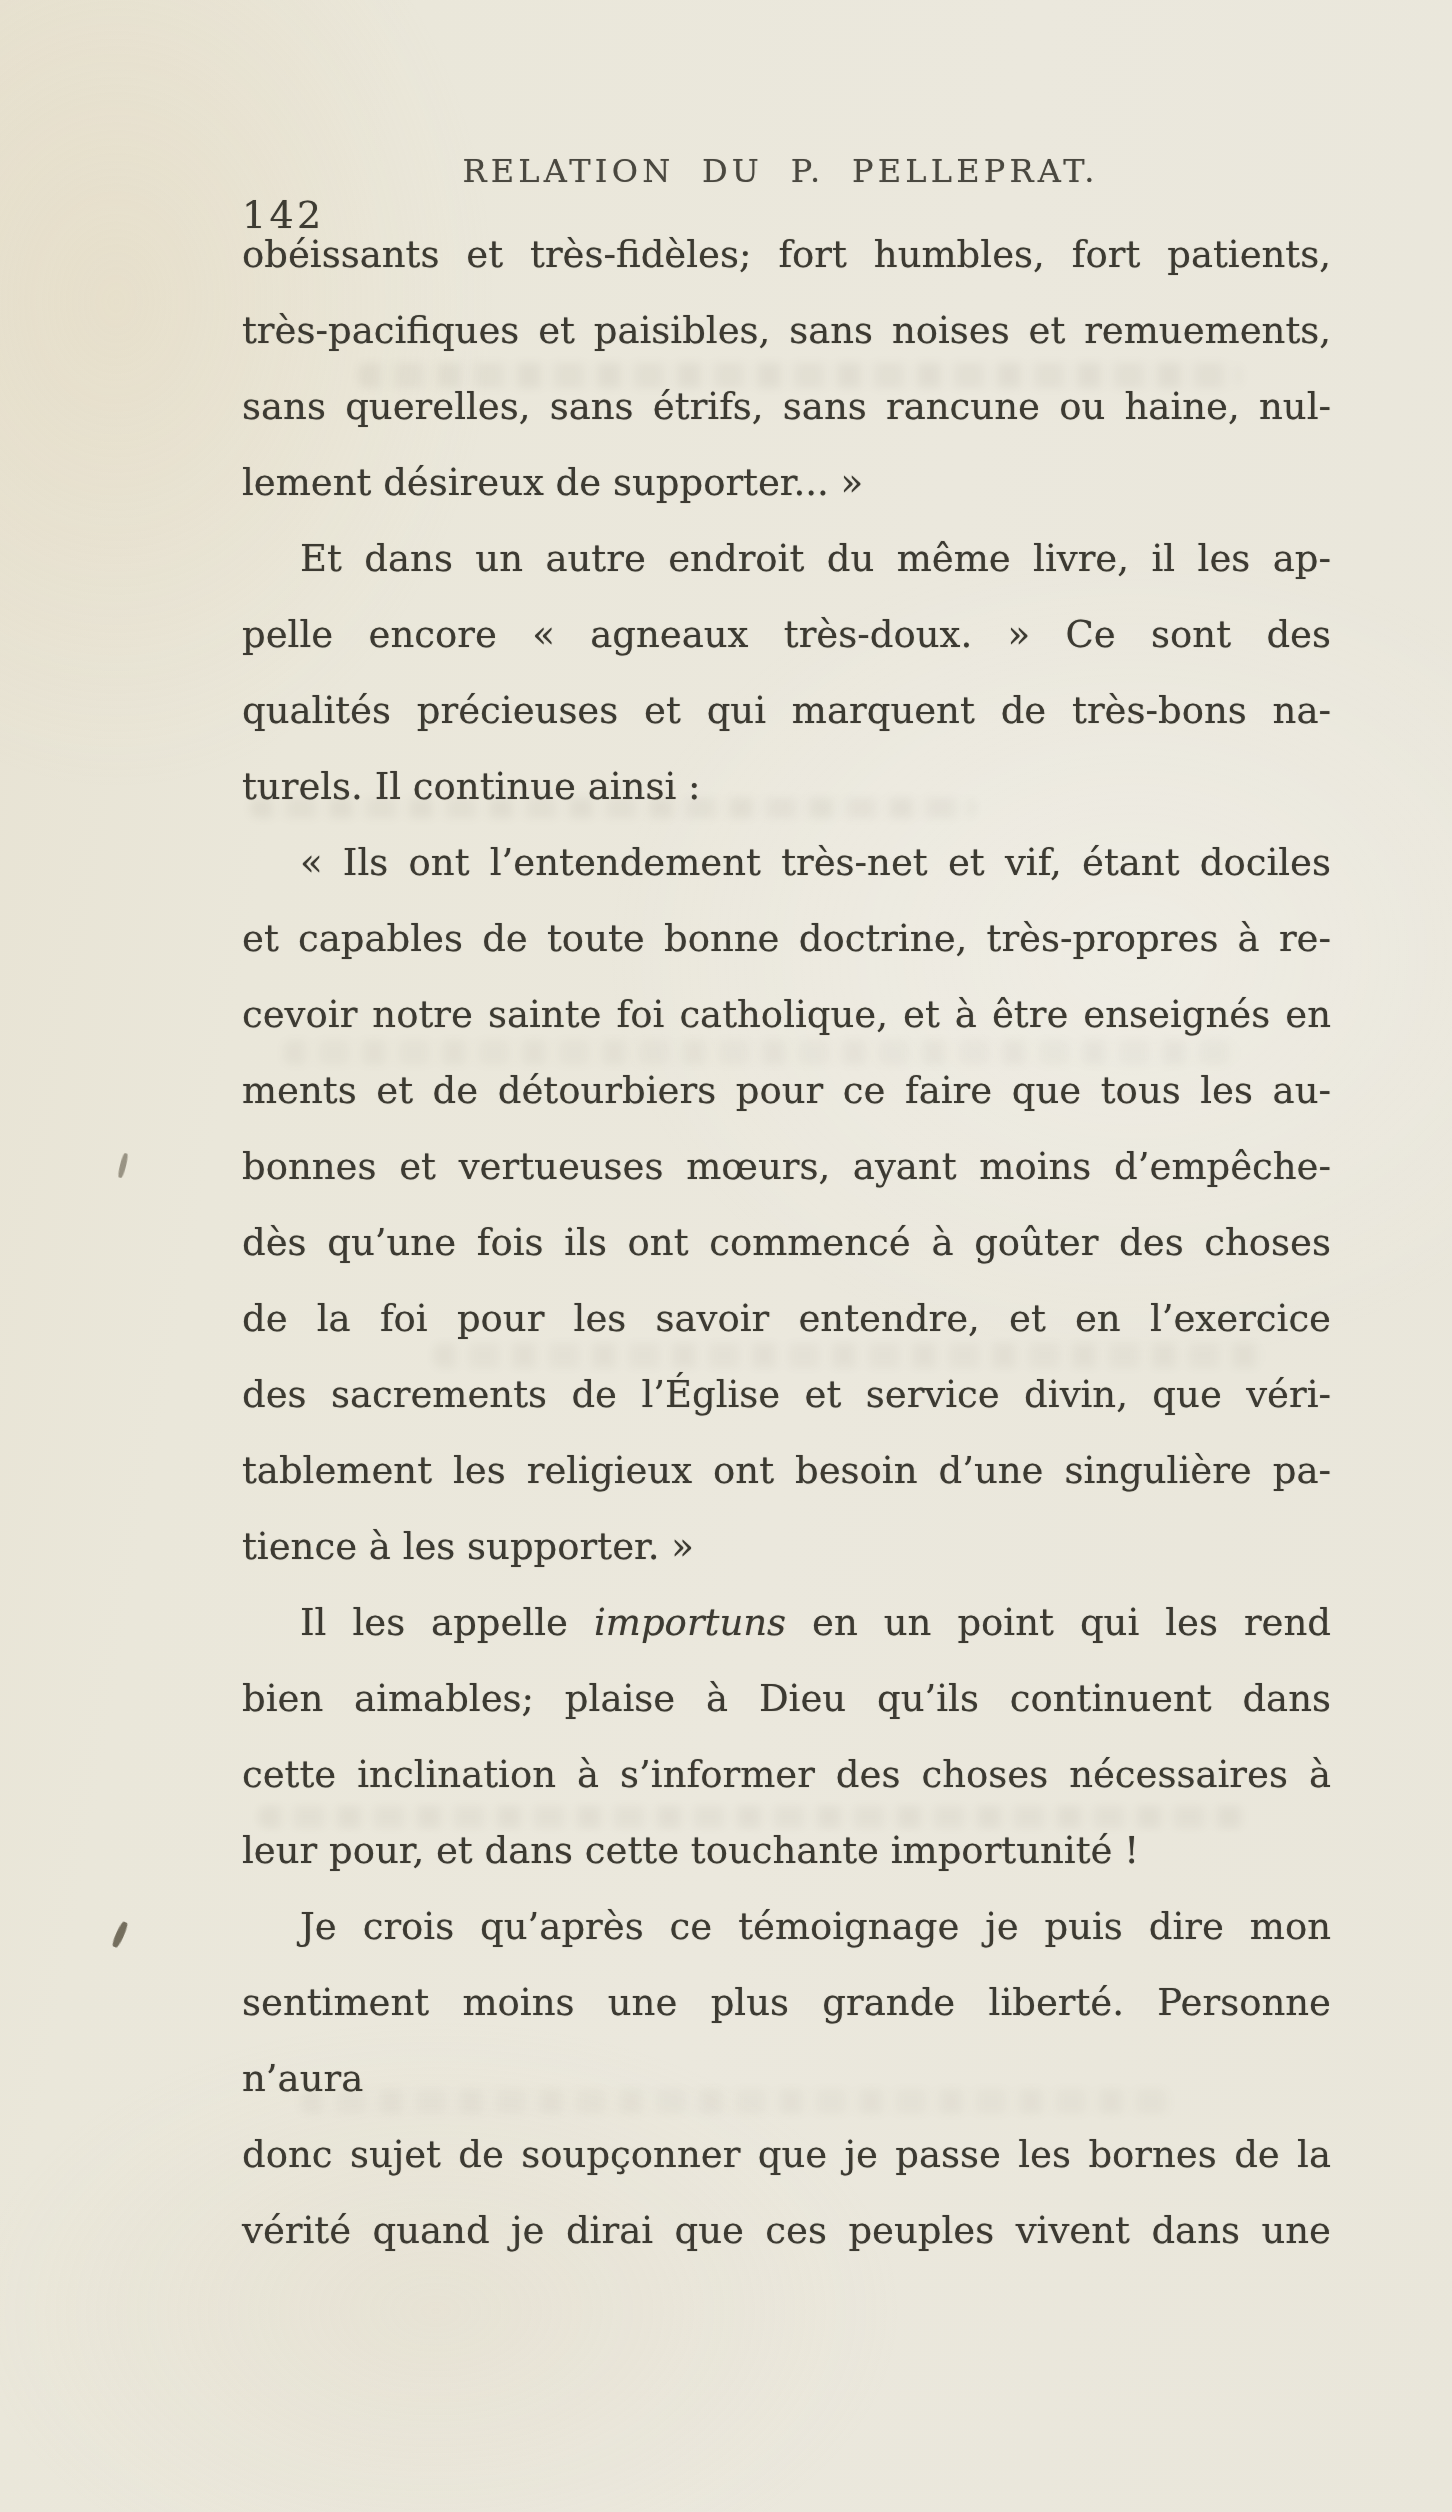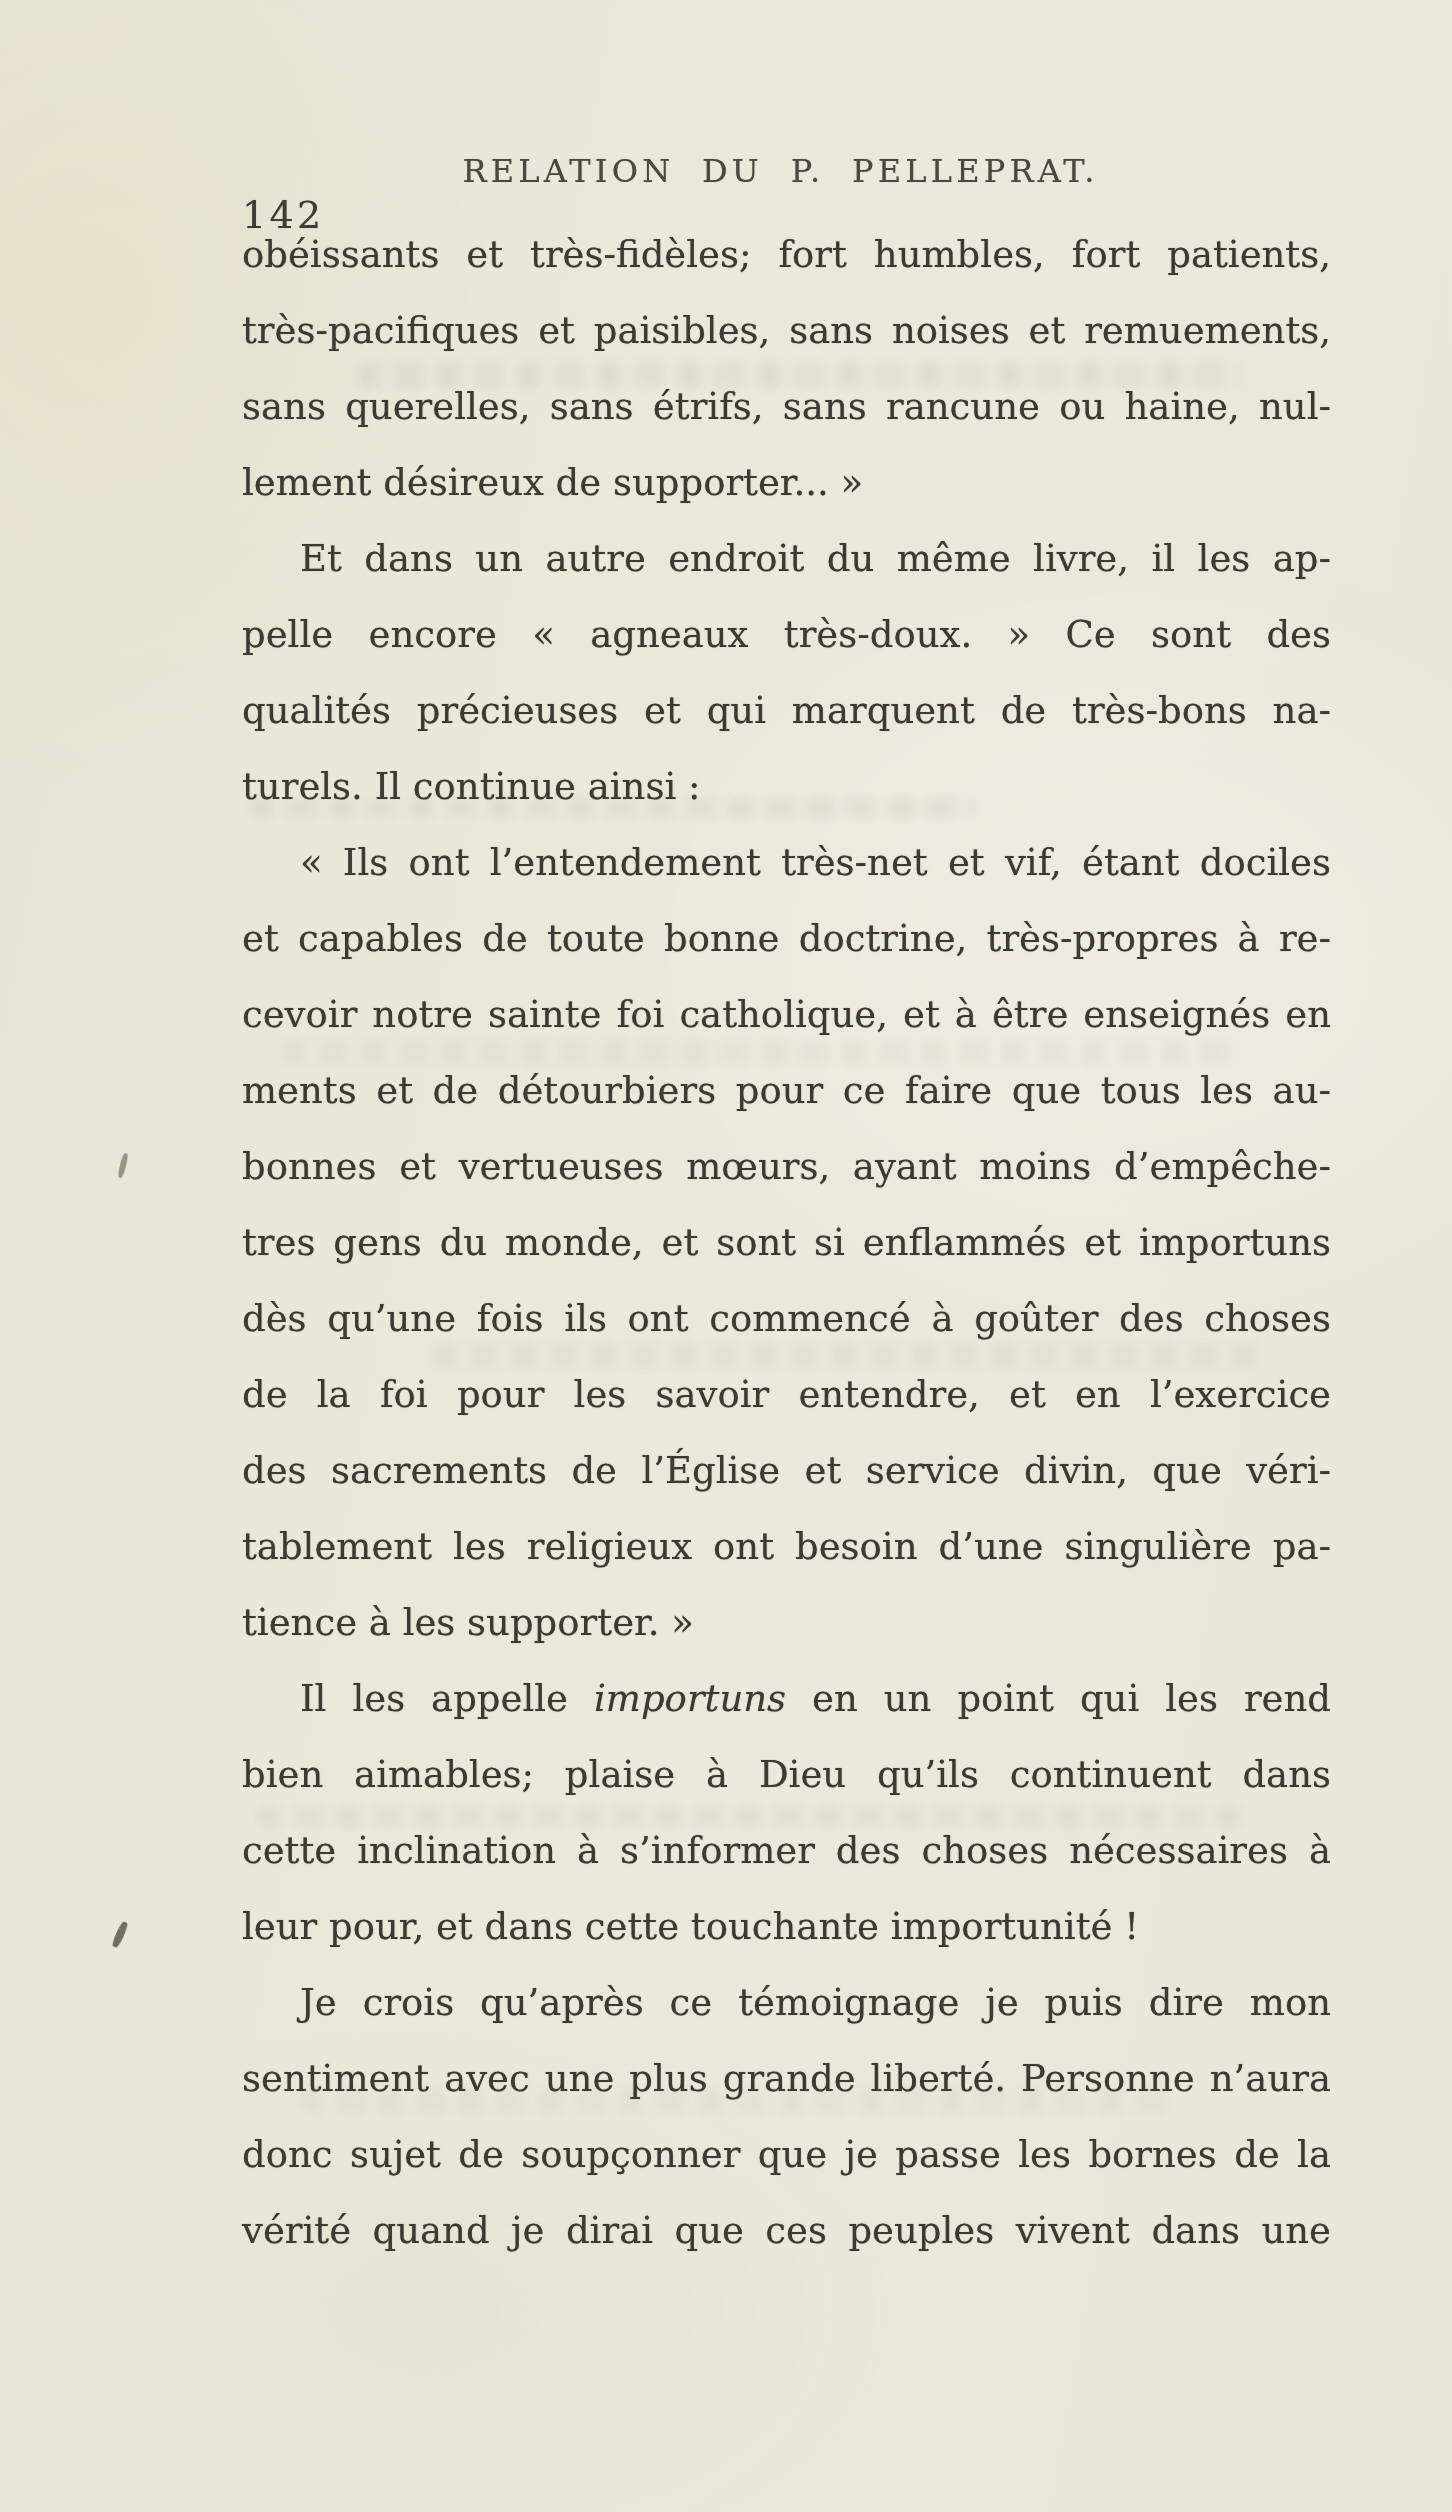--- a/index.html
+++ b/index.html
@@ -75,32 +75,31 @@
     <div class="line end">lement désireux de supporter... »</div>
     <div class="line indent">Et dans un autre endroit du même livre, il les ap-</div>
     <div class="line">pelle encore « agneaux très-doux. » Ce sont des</div>
     <div class="line">qualités précieuses et qui marquent de très-bons na-</div>
     <div class="line end">turels. Il continue ainsi :</div>
     <div class="line indent">« Ils ont l’entendement très-net et vif, étant dociles</div>
     <div class="line">et capables de toute bonne doctrine, très-propres à re-</div>
     <div class="line">cevoir notre sainte foi catholique, et à être enseignés en</div>
     <div class="line">ments et de détourbiers pour ce faire que tous les au-</div>
     <div class="line">bonnes et vertueuses mœurs, ayant moins d’empêche-</div>
-    <div class="line">tres gens du monde, et sont si enflammés et importuns</div>
     <div class="line">dès qu’une fois ils ont commencé à goûter des choses</div>
     <div class="line">de la foi pour les savoir entendre, et en l’exercice</div>
     <div class="line">des sacrements de l’Église et service divin, que véri-</div>
     <div class="line">tablement les religieux ont besoin d’une singulière pa-</div>
     <div class="line end">tience à les supporter. »</div>
     <div class="line indent"><span>Il les appelle </span><span class="it">importuns</span><span> en un point qui les rend</span></div>
     <div class="line">bien aimables; plaise à Dieu qu’ils continuent dans</div>
     <div class="line">cette inclination à s’informer des choses nécessaires à</div>
     <div class="line end">leur pour, et dans cette touchante importunité !</div>
     <div class="line indent">Je crois qu’après ce témoignage je puis dire mon</div>
-    <div class="line">sentiment avec une plus grande liberté. Personne n’aura</div>
+    <div class="line">sentiment moins une plus grande liberté. Personne n’aura</div>
     <div class="line">donc sujet de soupçonner que je passe les bornes de la</div>
     <div class="line">vérité quand je dirai que ces peuples vivent dans une</div>
   </div>
 
   <div class="ghost" style="left:358px;top:363px;width:883px;"></div>
   <div class="ghost" style="left:250px;top:798px;width:725px;height:20px;"></div>
   <div class="ghost" style="left:283px;top:1040px;width:958px;opacity:0.35;"></div>
   <div class="ghost" style="left:433px;top:1343px;width:833px;opacity:0.4;"></div>
   <div class="ghost" style="left:258px;top:1806px;width:991px;height:21.7px;opacity:0.45;"></div>
   <div class="ghost" style="left:300px;top:2089px;width:875px;opacity:0.35;"></div>

